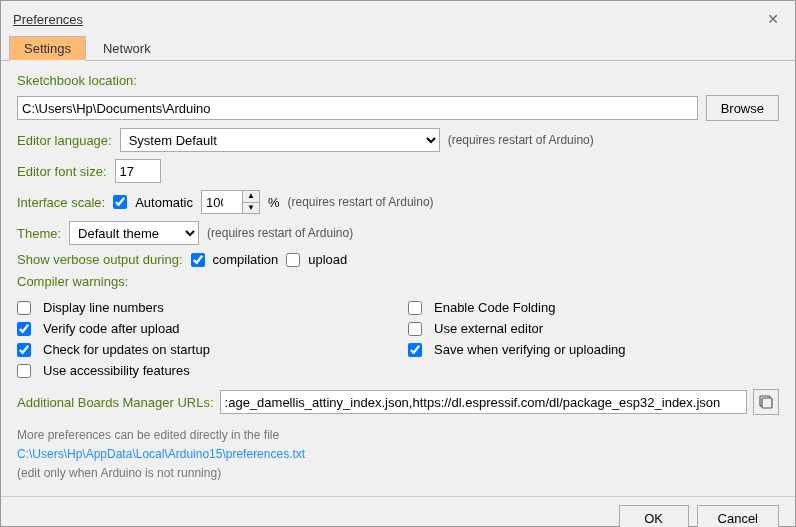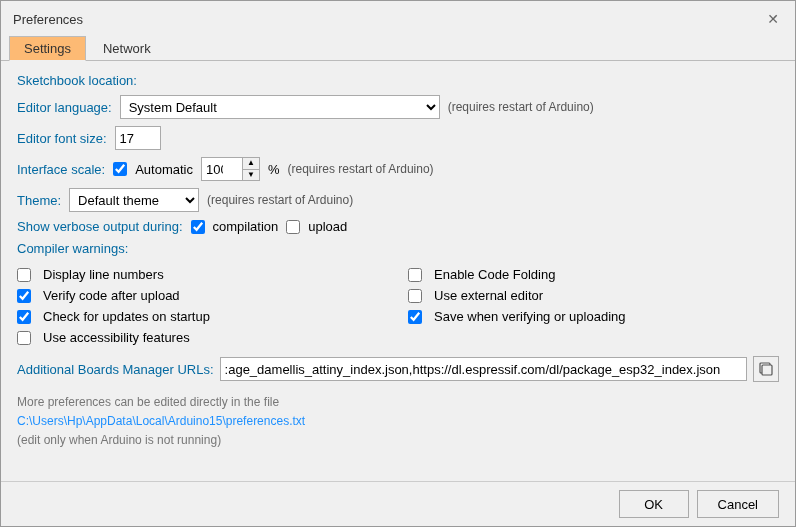--- a/index.html
+++ b/index.html
@@ -27,20 +27,21 @@
       background: #f0f0f0;
       padding: 8px 12px 6px 12px;
       display: flex;
       align-items: center;
       justify-content: space-between;
       border-bottom: none;
     }
     .title-bar-text {
       font-size: 13px;
       color: #333;
+      text-decoration: underline;
     }
     .close-btn {
       width: 20px;
       height: 20px;
       display: flex;
       align-items: center;
       justify-content: center;
       cursor: pointer;
       color: #666;
       font-size: 14px;
@@ -72,21 +73,21 @@
       display: flex;
       flex-direction: column;
       gap: 7px;
     }
     .row {
       display: flex;
       align-items: center;
       gap: 8px;
     }
     .label {
-      color: #0369a1;
+      color: #4d7c0f;
       white-space: nowrap;
     }
     input[type="text"] {
       border: 1px solid #aaa;
       background: white;
       padding: 2px 4px;
       font-size: 13px;
       height: 24px;
     }
     .path-input {
@@ -246,20 +247,24 @@
     </div>
     <div class="tab">
       <span>Network</span>
     </div>
   </div>
 
   <div class="content">
 
     <div class="row">
       <span class="label">Sketchbook location:</span>
+    </div>
+    <div class="row">
+      <input type="text" class="path-input" value="C:\Users\Hp\Documents\Arduino" style="">
+      <button class="browse-btn">Browse</button>
     </div>
 
     <div class="row">
       <span class="label">Editor language:</span>
       <select class="lang-select">
         <option>System Default</option>
       </select>
       <span class="note">(requires restart of Arduino)</span>
     </div>
 

